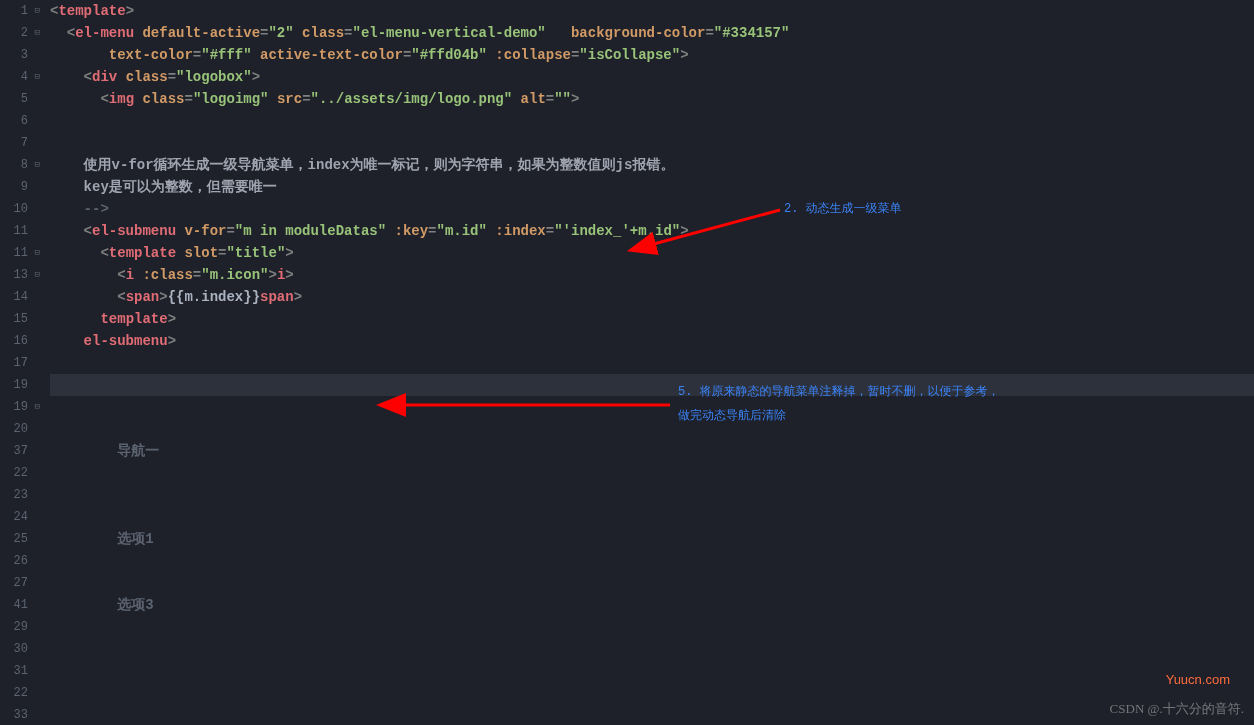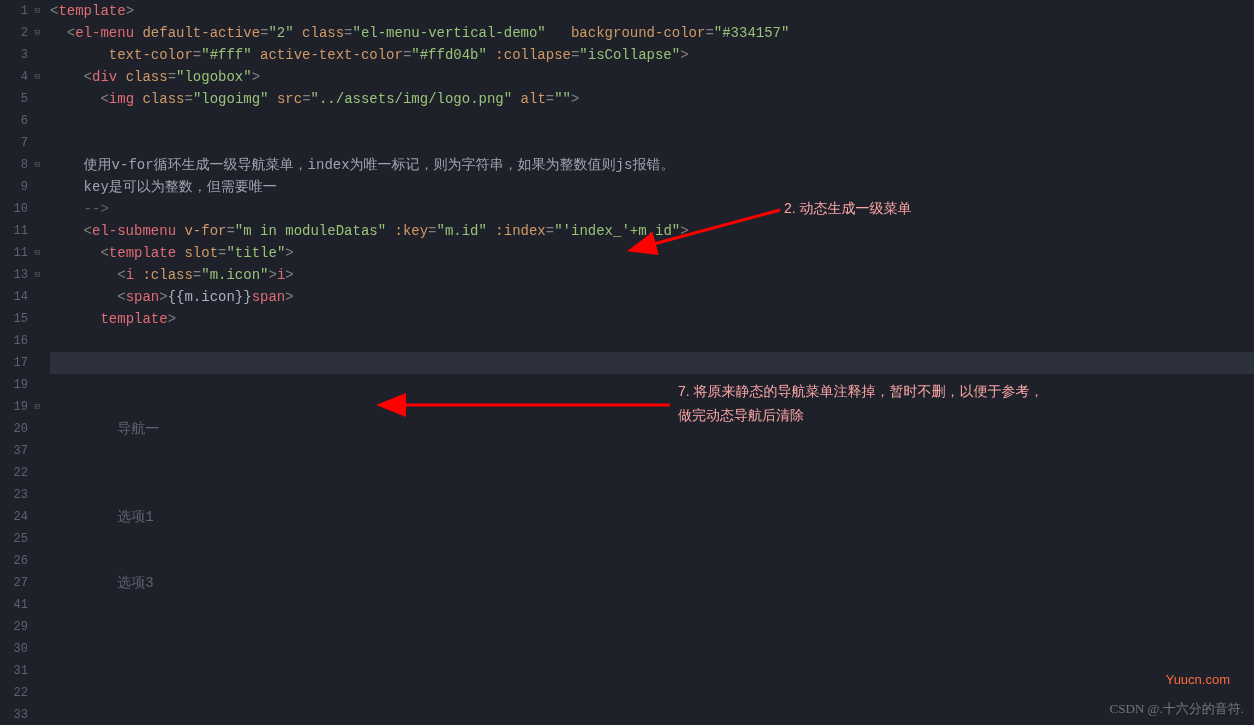--- a/index.html
+++ b/index.html
@@ -19,30 +19,30 @@
       background: #1e2129;
       color: #5c6370;
       text-align: right;
       padding-right: 4px;
       user-select: none;
       flex-shrink: 0;
     }
     .gutter-line { height: 22px; line-height: 22px; font-size: 12px; display:flex; justify-content:flex-end; align-items:center; gap:2px; }
     .fold-icon { font-size: 9px; color: #5c6370; display:inline-block; width:10px; }
     .code-area { flex: 1; padding-left: 6px; position: relative; }
-    .code-line { height: 22px; line-height: 22px; white-space: pre; position: relative; }
+    .code-line { height: 22px; line-height: 22px; white-space: pre; position: relative; font-weight: bold; }
     .hl-line { background: #2c313c; }
     .tag-bracket { color: #808080; }
     .tag-name { color: #e06c75; }
     .attr-name { color: #d19a66; }
     .attr-value { color: #98c379; }
     .comment { color: #5c6370; }
     .comment-cn { color: #a0a4b0; }
     .mustache { color: #abb2bf; }
-    .annotation { position: absolute; color: #fca5a5; font-family: Liberation Sans, sans-serif; font-size: 14px; z-index: 10; }
+    .annotation { position: absolute; color: #3b82f6; font-family: Liberation Mono, monospace; font-size: 12px; z-index: 10; }
     .arrow-svg { position: absolute; z-index: 9; pointer-events: none; }
     .watermark1 { position: absolute; right: 24px; top: 672px; color: #ff6b3d; font-size: 13px; font-family: Arial; }
     .watermark2 { position: absolute; right: 10px; top: 700px; color: rgba(200,200,200,0.5); font-size: 13px; font-family: 'Microsoft YaHei'; }
   </style>
 </head>
 <body>
 
 <div class="editor">
   <div class="gutter" id="gutter">
       <div class="gutter-line">
@@ -185,42 +185,43 @@
       <div class="code-line">    <span class="tag-bracket">&lt;</span><span class="tag-name">div</span> <span class="attr-name">class</span><span class="tag-bracket">=</span><span class="attr-value">"logobox"</span><span class="tag-bracket">&gt;</span></div>
       <div class="code-line">      <span class="tag-bracket">&lt;</span><span class="tag-name">img</span> <span class="attr-name">class</span><span class="tag-bracket">=</span><span class="attr-value">"logoimg"</span> <span class="attr-name">src</span><span class="tag-bracket">=</span><span class="attr-value">"../assets/img/logo.png"</span> <span class="attr-name">alt</span><span class="tag-bracket">=</span><span class="attr-value">""</span><span class="tag-bracket">&gt;</span></div>
       <div class="code-line"></div>
       <div class="code-line">    <span class="comment"></span></div>
       <div class="code-line">    <span class="comment-cn">使用v-for循环生成一级导航菜单，index为唯一标记，则为字符串，如果为整数值则js报错。</span></div>
       <div class="code-line">    <span class="comment-cn">key是可以为整数，但需要唯一</span></div>
       <div class="code-line">    <span class="comment">--&gt;</span></div>
       <div class="code-line">    <span class="tag-bracket">&lt;</span><span class="tag-name">el-submenu</span> <span class="attr-name">v-for</span><span class="tag-bracket">=</span><span class="attr-value">"m in moduleDatas"</span> <span class="attr-name">:key</span><span class="tag-bracket">=</span><span class="attr-value">"m.id"</span> <span class="attr-name">:index</span><span class="tag-bracket">=</span><span class="attr-value">"'index_'+m.id"</span><span class="tag-bracket">&gt;</span></div>
       <div class="code-line">      <span class="tag-bracket">&lt;</span><span class="tag-name">template</span> <span class="attr-name">slot</span><span class="tag-bracket">=</span><span class="attr-value">"title"</span><span class="tag-bracket">&gt;</span></div>
       <div class="code-line">        <span class="tag-bracket">&lt;</span><span class="tag-name">i</span> <span class="attr-name">:class</span><span class="tag-bracket">=</span><span class="attr-value">"m.icon"</span><span class="tag-bracket">&gt;</span><span class="tag-bracket"><span class="tag-name">i</span><span class="tag-bracket">&gt;</span></span></div>
-      <div class="code-line">        <span class="tag-bracket">&lt;</span><span class="tag-name">span</span><span class="tag-bracket">&gt;</span><span class="mustache">{{m.icon}}</span><span class="tag-bracket"><span class="tag-name">span</span><span class="tag-bracket">&gt;</span></span></div>
+      <div class="code-line">        <span class="tag-bracket">&lt;</span><span class="tag-name">span</span><span class="tag-bracket">&gt;</span><span class="mustache">{{m.index}}</span><span class="tag-bracket"><span class="tag-name">span</span><span class="tag-bracket">&gt;</span></span></div>
       <div class="code-line">      <span class="tag-bracket"><span class="tag-name">template</span><span class="tag-bracket">&gt;</span></span></div>
+      <div class="code-line">    <span class="tag-bracket"><span class="tag-name">el-submenu</span><span class="tag-bracket">&gt;</span></span></div>
       <div class="code-line"></div>
       <div class="code-line hl-line">    <span class="comment"></span></div>
       <div class="code-line">      <span class="comment"></span></div>
       <div class="code-line">        <span class="comment"><i class="el-icon-location"></i></span></div>
       <div class="code-line">        <span class="comment"><span>导航一</span></span></div>
       <div class="code-line">      <span class="comment"></span></div>
       <div class="code-line">      <span class="comment"><el-menu-item-group></el-menu-item-group></span></div>
       <div class="code-line">        <span class="comment"></span></div>
       <div class="code-line">        <span class="comment"><el-menu-item index="1-1">选项1</el-menu-item></span></div>
       <div class="code-line">      <span class="comment"></span></div>
       <div class="code-line">      <span class="comment"><el-menu-item-group title="分组2"></el-menu-item-group></span></div>
       <div class="code-line">        <span class="comment"><el-menu-item index="1-3">选项3</el-menu-item></span></div>
       <div class="code-line">      <span class="comment"></span></div>
       <div class="code-line">      <span class="comment"><el-submenu index="1-4"></el-submenu></span></div>
       <div class="code-line">        <span class="comment"></span></div>
     </div>
 </div>
 
 <div class="annotation" style="left:784px; top:200px;">2. 动态生成一级菜单</div>
-<div class="annotation" style="left:678px; top:383px;">7. 将原来静态的导航菜单注释掉，暂时不删，以便于参考，</div>
+<div class="annotation" style="left:678px; top:383px;">5. 将原来静态的导航菜单注释掉，暂时不删，以便于参考，</div>
 <div class="annotation" style="left:678px; top:407px;">做完动态导航后清除</div>
 
 <svg class="arrow-svg" style="left:0; top:0;" width="1254" height="725">
   <defs>
     <marker id="arrowhead" markerWidth="10" markerHeight="8" refX="2" refY="4" orient="auto">
       <polygon points="0 0, 10 4, 0 8" fill="#ff0000"></polygon>
     </marker>
   </defs>
   <line x1="780" y1="210" x2="650" y2="245" stroke="#ff0000" stroke-width="3" marker-end="url(#arrowhead)"></line>
   <line x1="670" y1="405" x2="400" y2="405" stroke="#ff0000" stroke-width="3" marker-end="url(#arrowhead)"></line>

